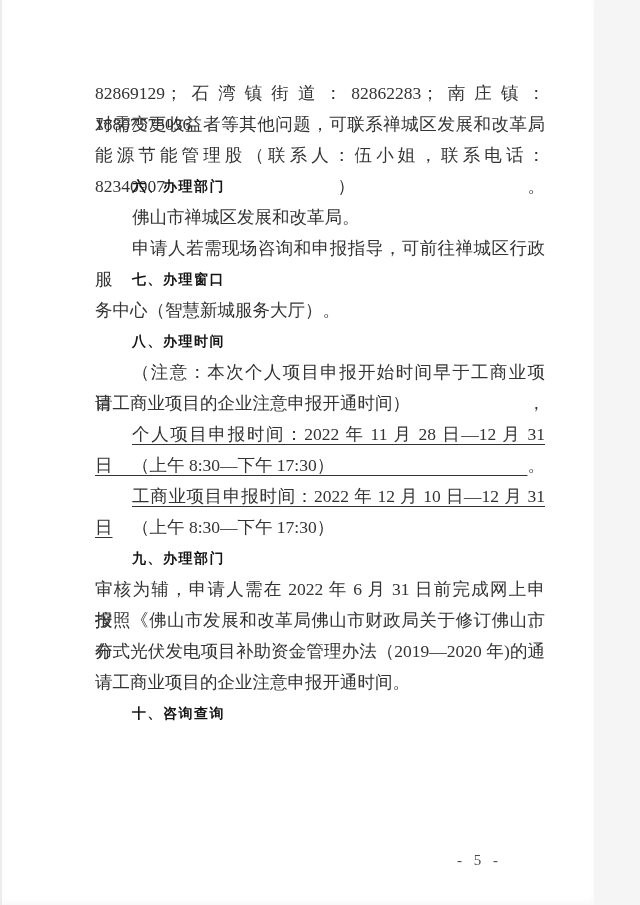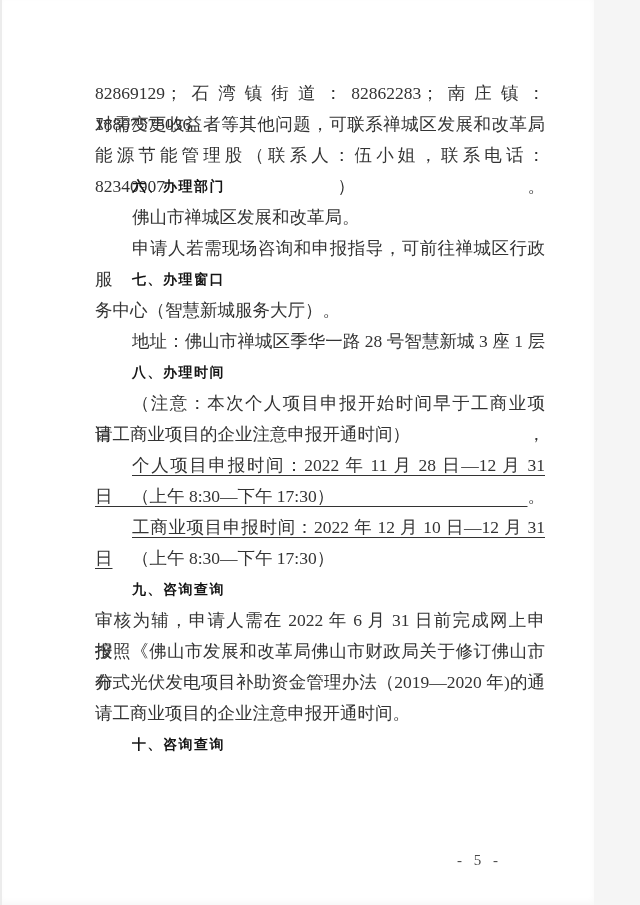--- a/index.html
+++ b/index.html
@@ -68,33 +68,32 @@
     <div class="ln j">82869129；石湾镇街道：82862283；南庄镇：18807575036）。</div>
     <div class="ln j">对需变更收益者等其他问题，可联系禅城区发展和改革局</div>
     <div class="ln j">能源节能管理股（联系人：伍小姐，联系电话：82340907）。</div>
 
     <div class="ln hd">六、办理部门</div>
     <div class="ln ind">佛山市禅城区发展和改革局。</div>
 
     <div class="ln j ind">申请人若需现场咨询和申报指导，可前往禅城区行政服</div>
     <div class="ln hd">七、办理窗口</div>
     <div class="ln">务中心（智慧新城服务大厅）。</div>
-    <div class="ln j ind">地址：佛山市禅城区季华一路 28 号智慧新城 3 座 1 层</div>
 
     <div class="ln hd">八、办理时间</div>
     <div class="ln j ind">（注意：本次个人项目申报开始时间早于工商业项目，</div>
     <div class="ln">请工商业项目的企业注意申报开通时间）</div>
 
     <div class="ln j ind"><span class="ul">个人项目申报时间：2022 年 11 月 28 日—12 月 31 日</span><span>。</span></div>
     <div class="ln ind">（上午 8:30—下午 17:30）</div>
 
     <div class="ln j ind"><span class="ul">工商业项目申报时间：2022 年 12 月 10 日—12 月 31 日</span><span></span></div>
     <div class="ln ind">（上午 8:30—下午 17:30）</div>
 
-    <div class="ln hd">九、咨询查询</div>
+    <div class="ln hd">九、办理部门</div>
     <div class="ln j">审核为辅，申请人需在 2022 年 6 月 31 日前完成网上申报。</div>
     <div class="ln j">按照《佛山市发展和改革局佛山市财政局关于修订佛山市分</div>
     <div class="ln j">布式光伏发电项目补助资金管理办法（2019—2020 年)的通</div>
     <div class="ln">请工商业项目的企业注意申报开通时间。</div>
 
     <div class="ln hd">十、咨询查询</div>
 
   </div>
 
   <div class="pagenum">- 5 -</div>

